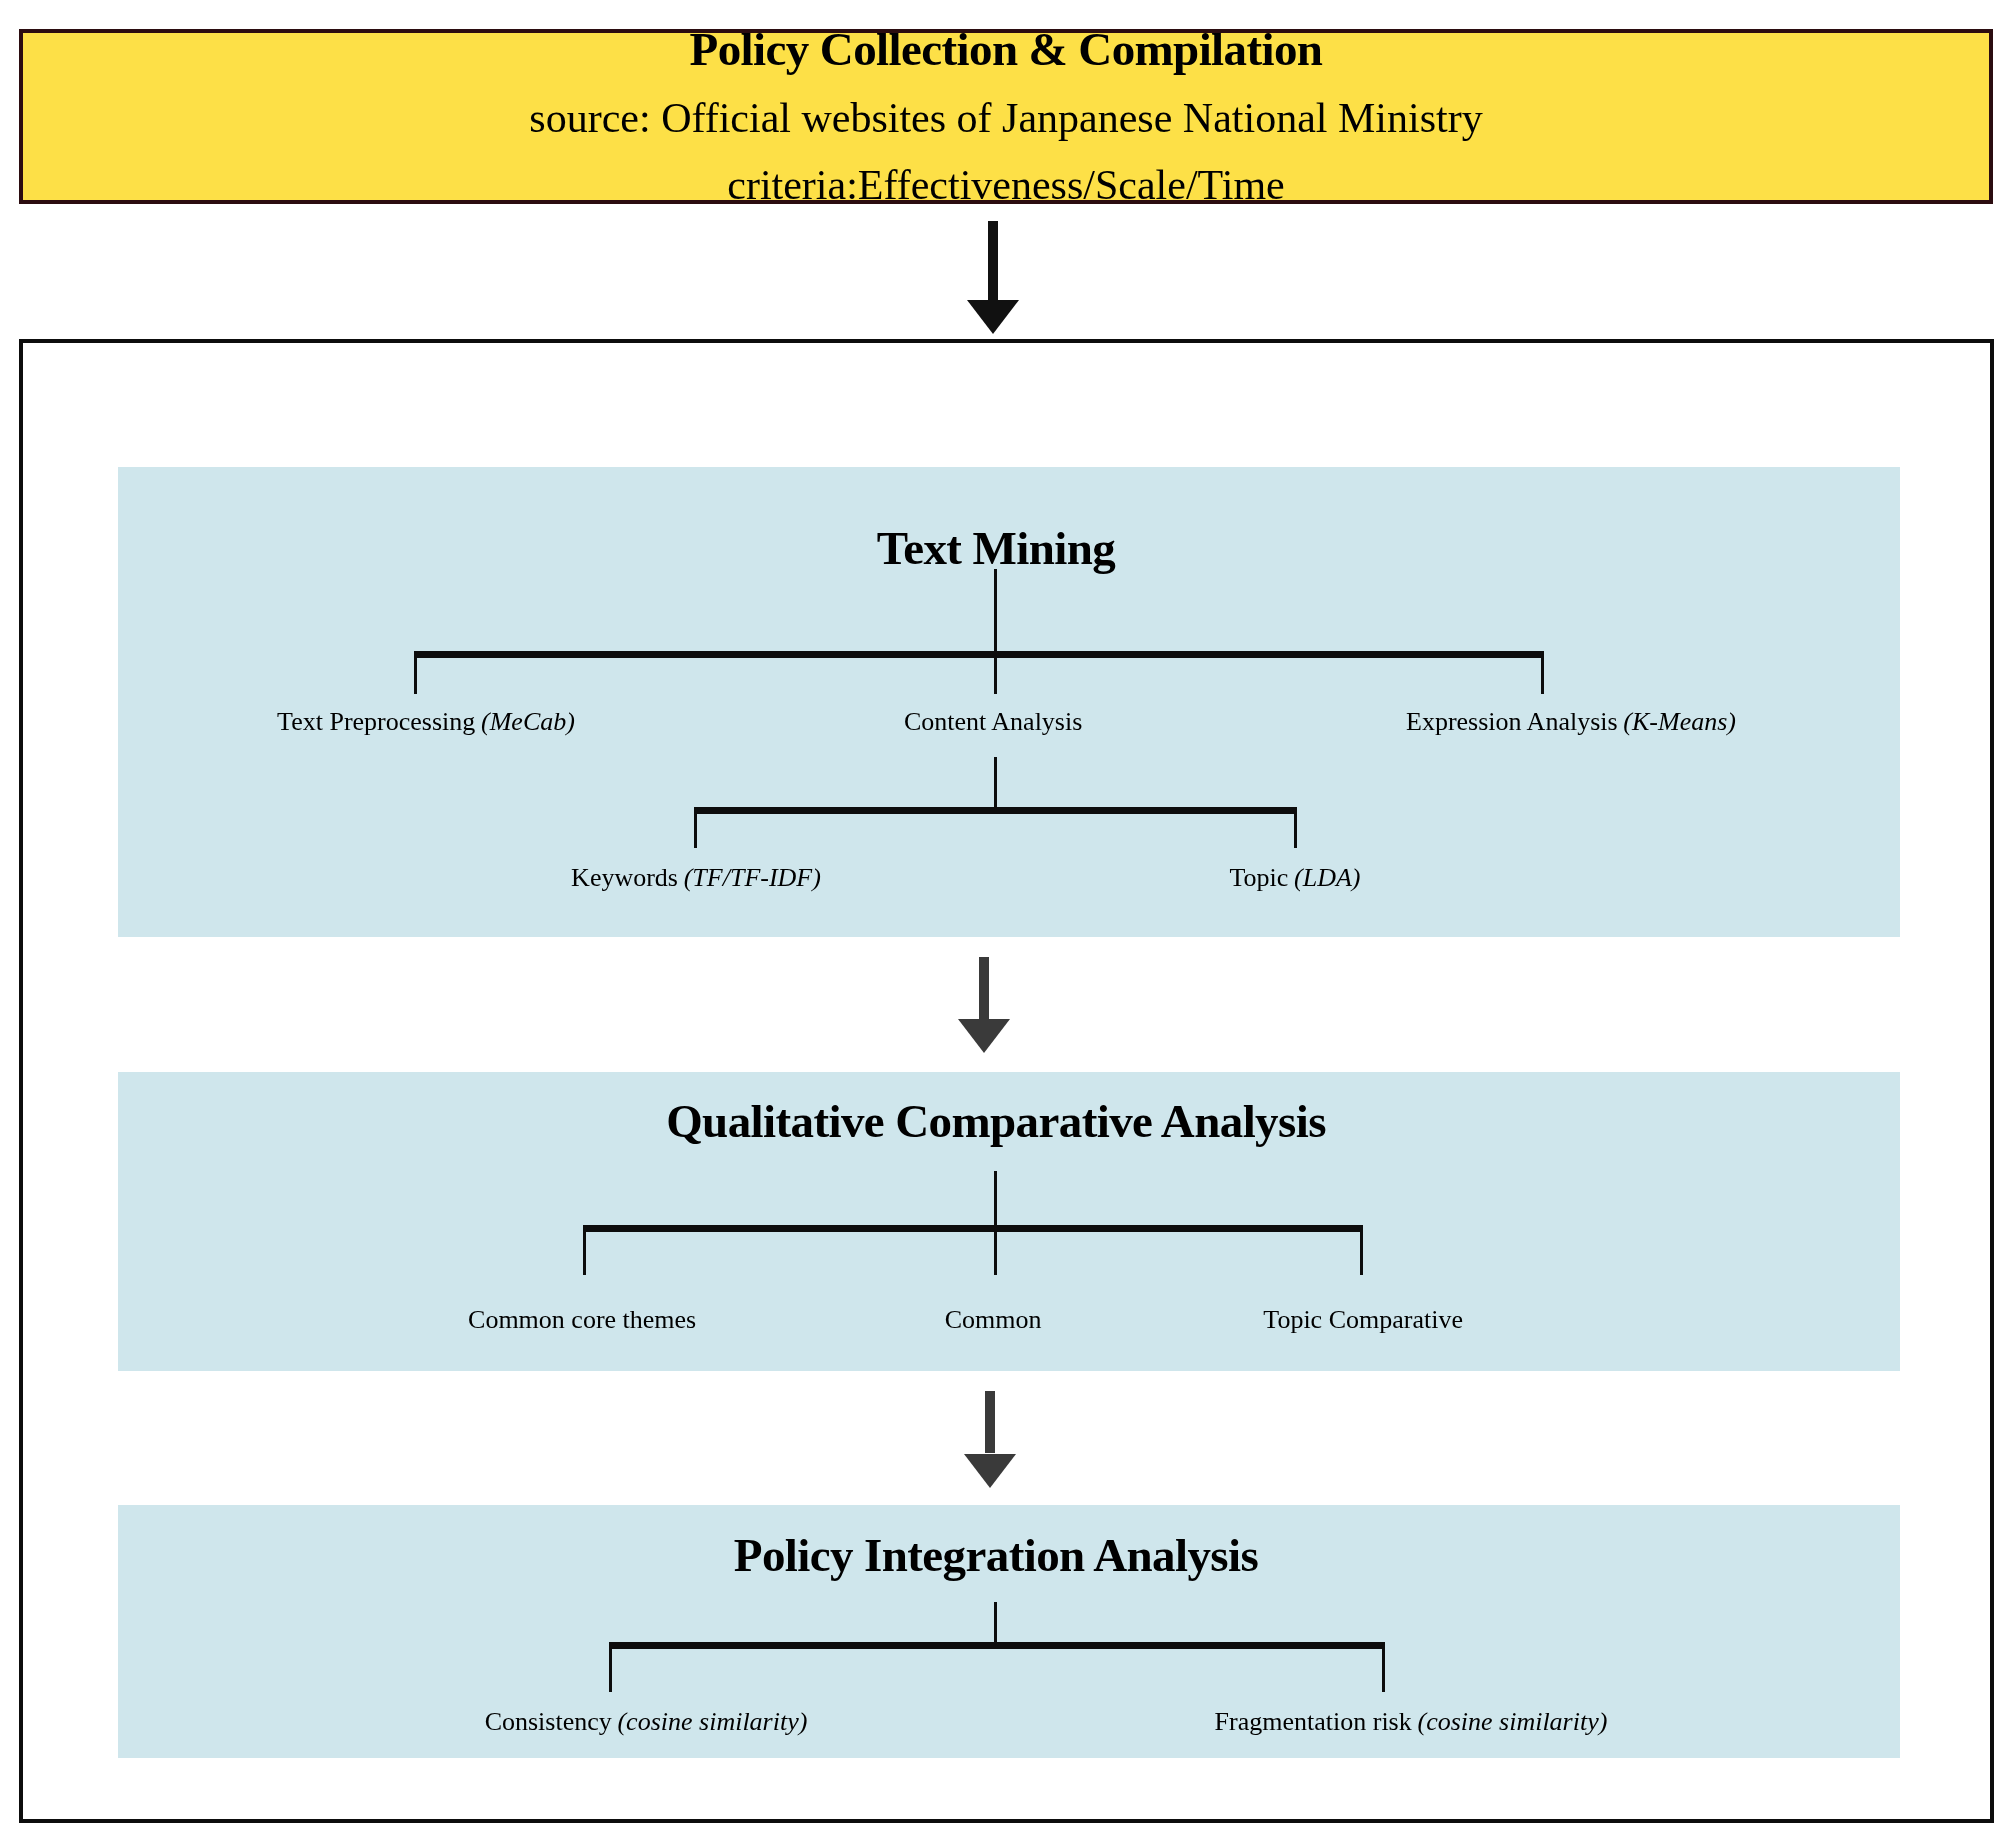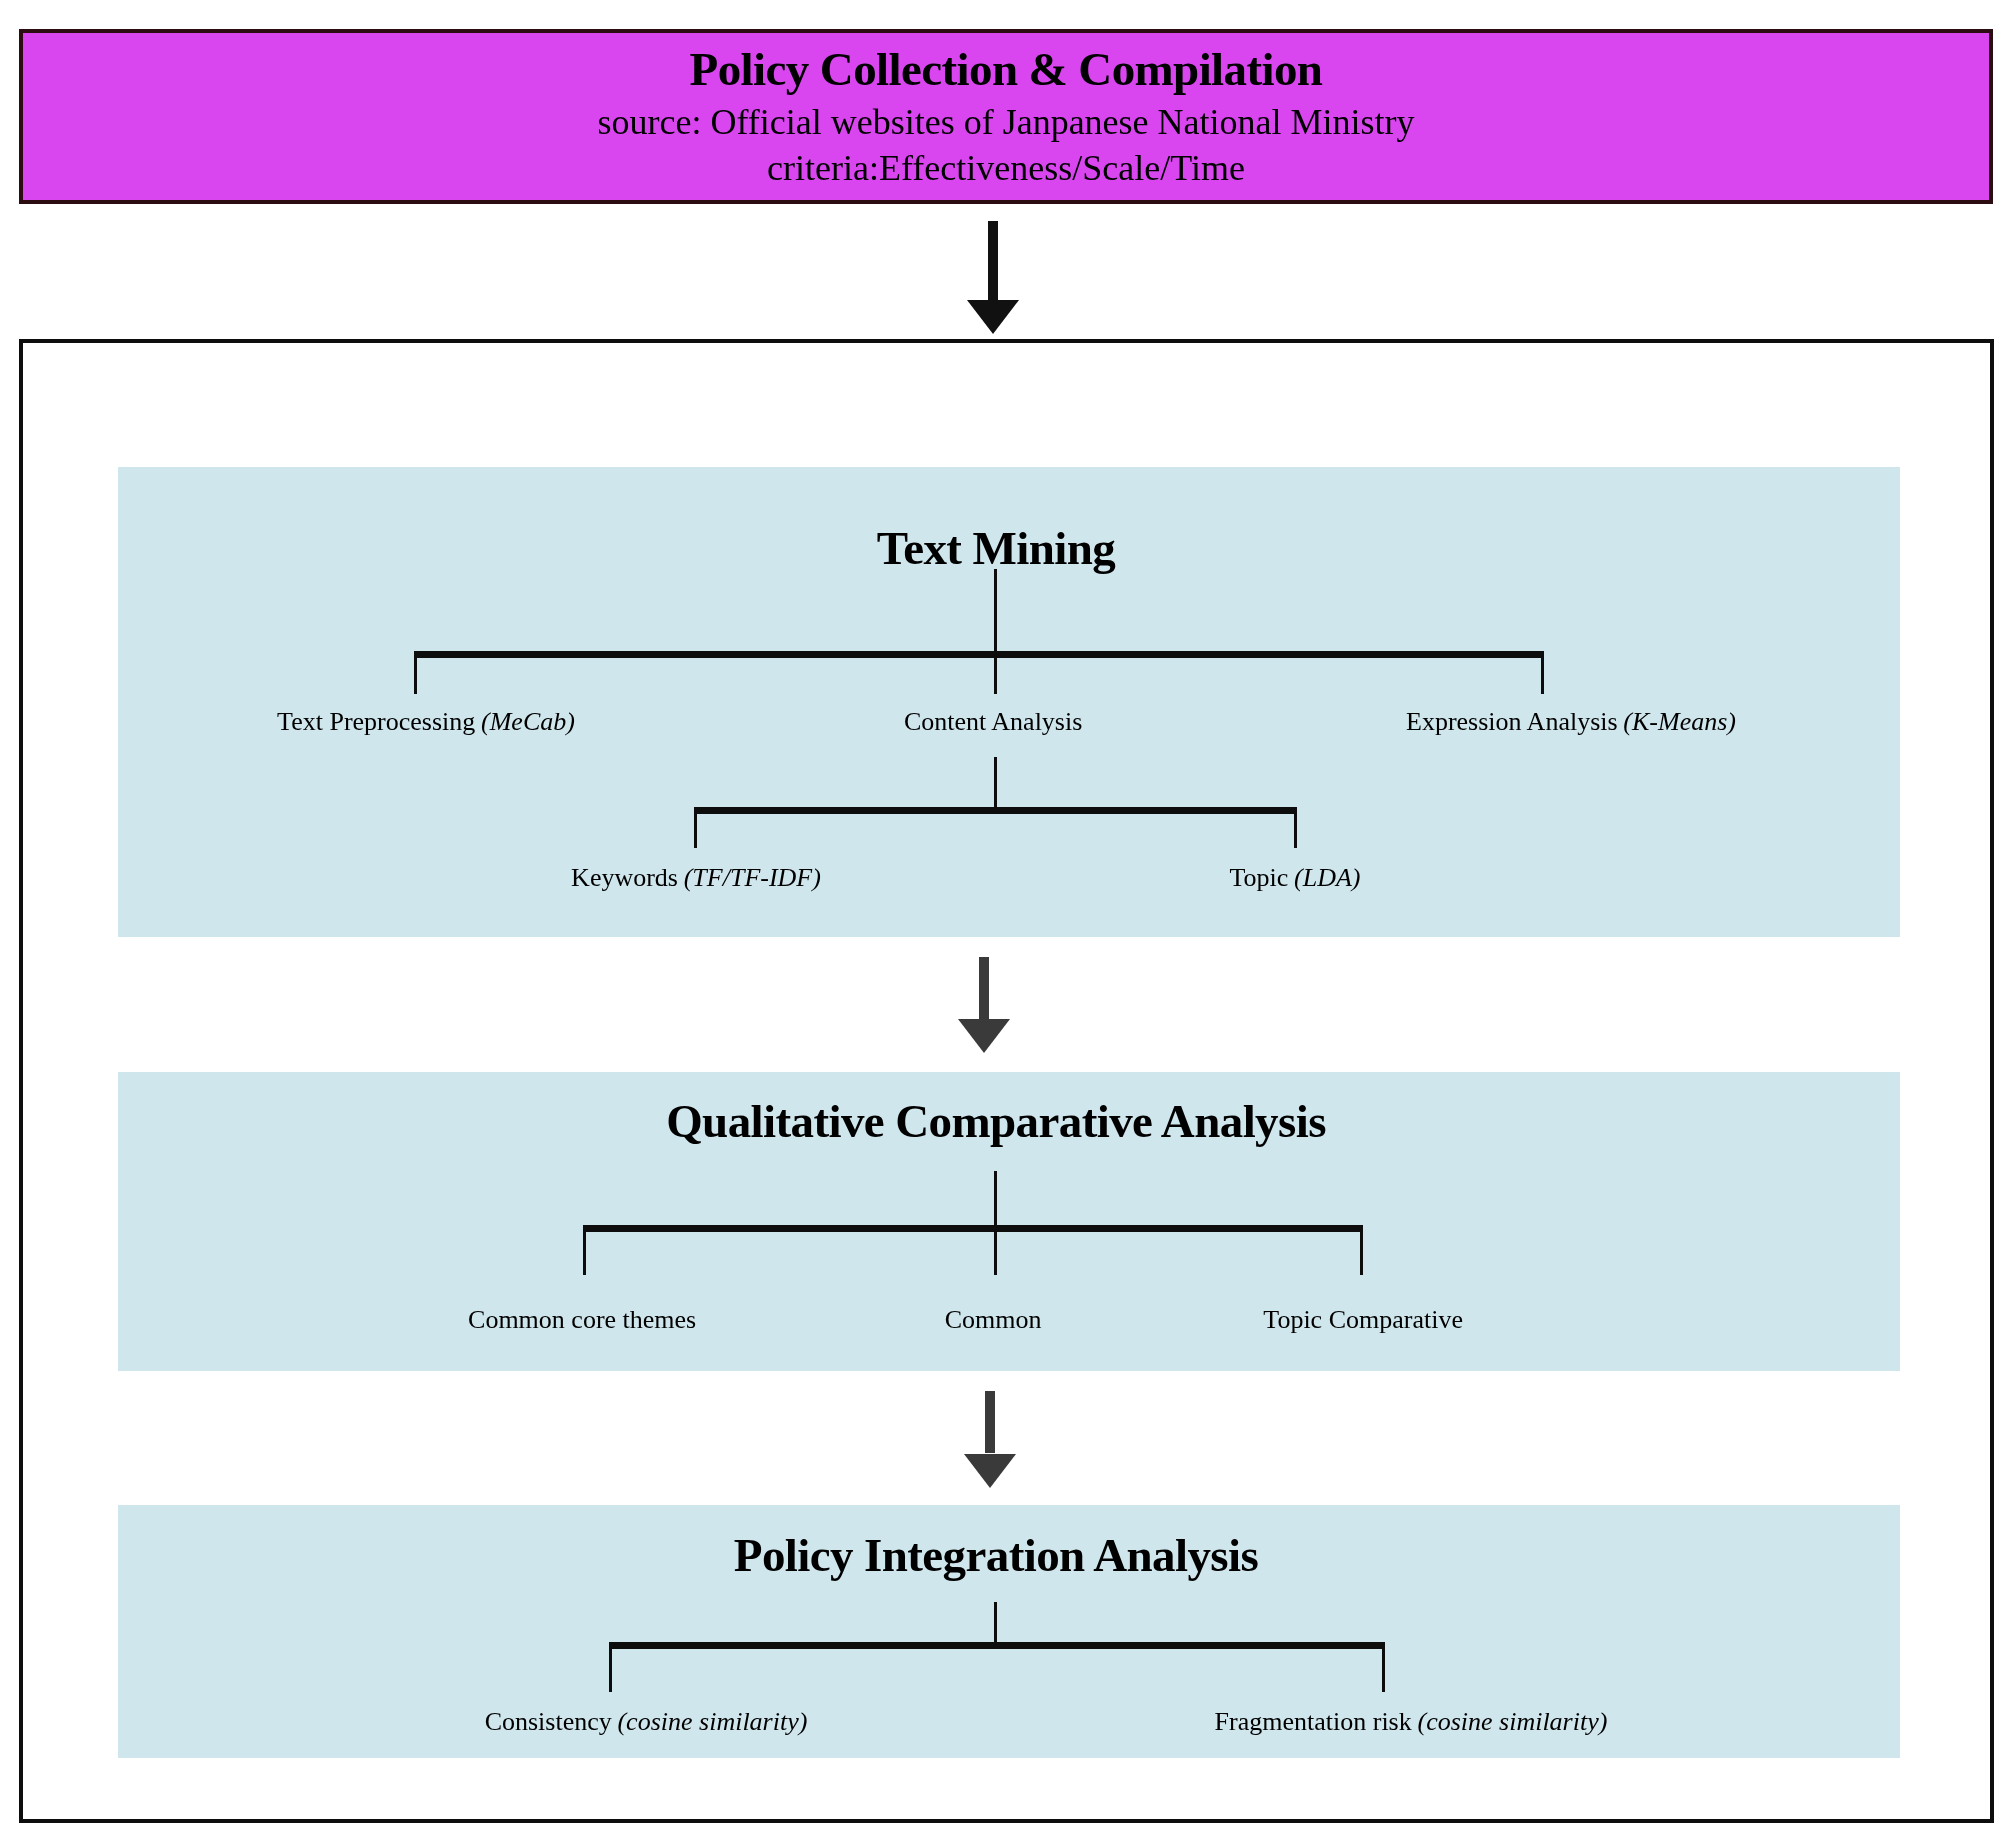--- a/index.html
+++ b/index.html
@@ -65,39 +65,40 @@
     border-right: 26px solid transparent;
   }
 
   
   #top-box {
     left: 19px;
     top: 29px;
     width: 1966px;
     height: 167px;
     border: 4.8px solid #2b0c10;
-    background: #d946ef;
+    background: #fde047;
     display: flex;
     flex-direction: column;
     align-items: center;
     justify-content: center;
     row-gap: 6px;
     text-align: center;
   }
   #top-box .box-title {
     font-size: 47px;
     font-weight: bold;
     letter-spacing: -0.6px;
     line-height: 1.1;
     white-space: nowrap;
   }
   #top-box .box-line {
-    font-size: 36px;
+    font-size: 42px;
     line-height: 1.12;
     white-space: nowrap;
+    margin-top: 14px;
   }
 
   
   #arrow1-shaft { left: 988px; top: 221px; height: 79px; background: #111111; }
   #arrow1-head  { left: 967px; top: 300px; border-top: 34px solid #111111; }
 
   
   #big-box {
     left: 19px;
     top: 339px;

